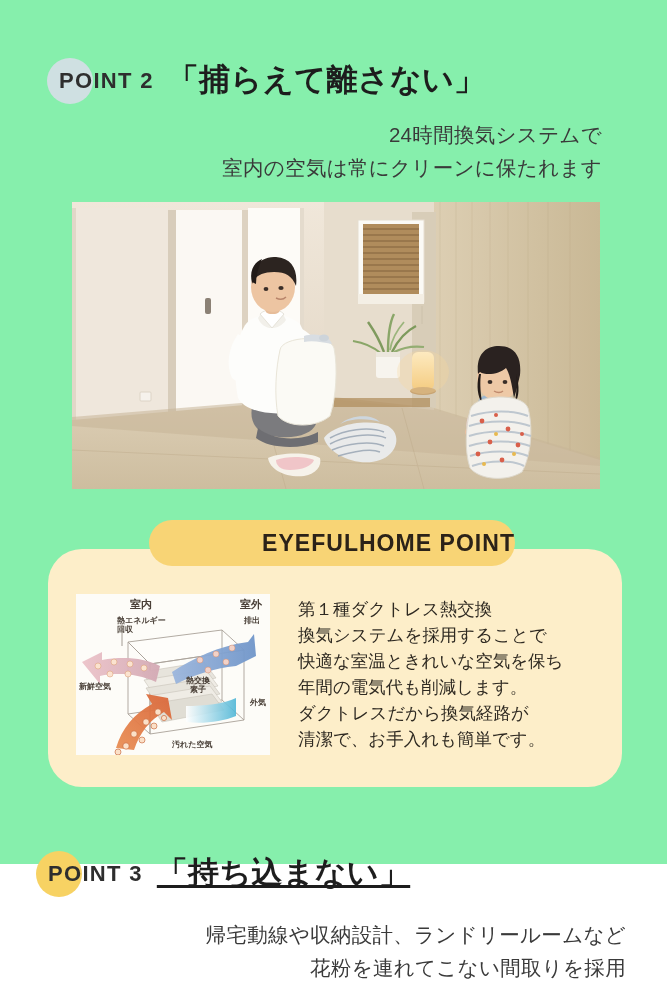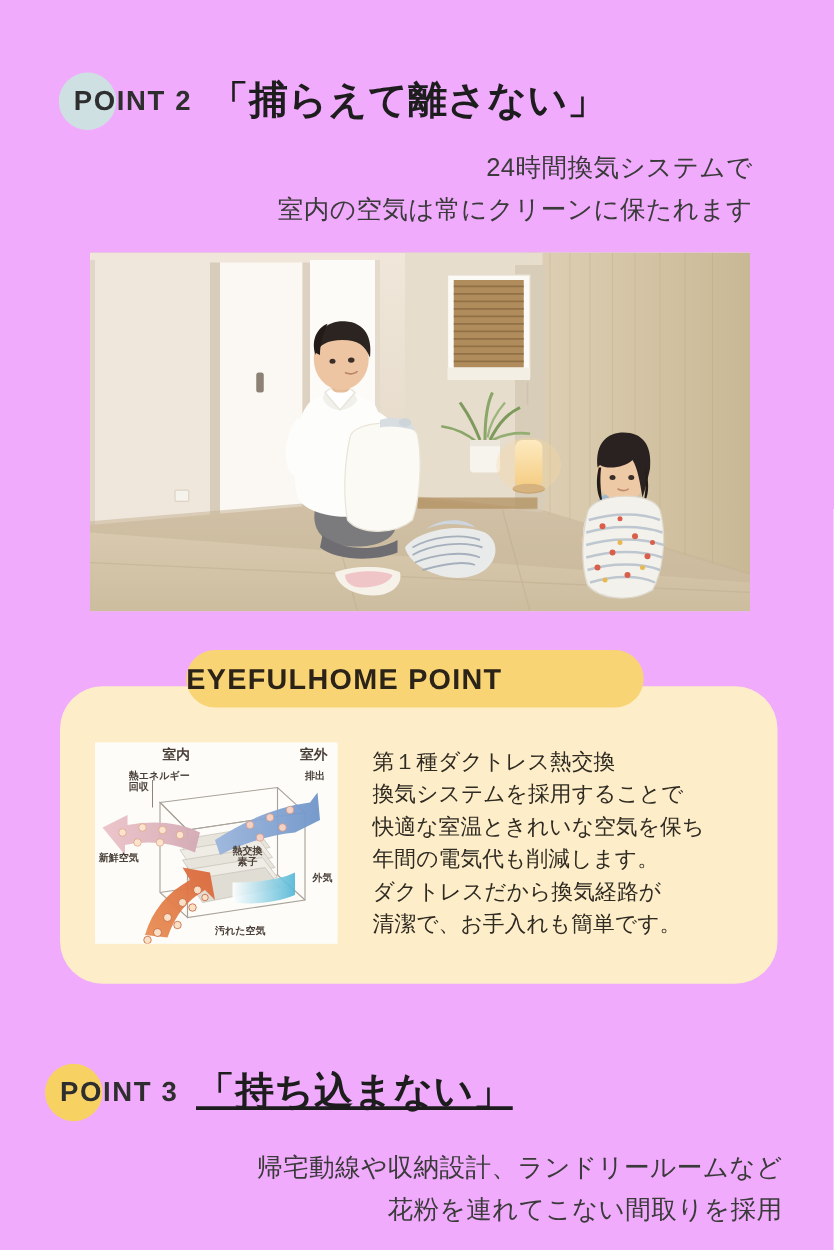--- a/index.html
+++ b/index.html
@@ -9,22 +9,22 @@
     width: 667px;
     height: 1000px;
     background: #ffffff;
     font-family: "Liberation Sans", "DejaVu Sans", sans-serif;
     overflow: hidden;
   }
 
   .page {
     position: relative;
     width: 667px;
-    height: 1000px;
-    background: #f0abfc;
+    height: 864px;
+    background: #86efac;
   }
 
   
   .point-head {
     position: absolute;
     display: flex;
     align-items: center;
     white-space: nowrap;
   }
   .point-badge {
@@ -69,21 +69,21 @@
 
   
   .panel {
     position: absolute;
     border-radius: 34px;
   }
   .panel-pill {
     position: absolute;
     display: flex;
     align-items: center;
-    justify-content: flex-start;
+    justify-content: flex-end;
     border-radius: 999px;
     z-index: 5;
   }
   .panel-pill span {
     font-weight: bold;
     font-size: 23px;
     letter-spacing: 0.045em;
     color: #2b2218;
   }
   .panel-text {
@@ -394,21 +394,21 @@
           <circle cx="78" cy="132" r="3"></circle>
         <circle cx="42" cy="158" r="3"></circle>
           <circle cx="88" cy="124" r="2.6"></circle>
       </g>
 
       <line x1="46" y1="30" x2="46" y2="52" stroke="#8c8478" stroke-width="0.8"></line>
     </svg>
 
     <div class="dg-label dg-room" style="left:7px; top:4px;margin-left:47px;">室内</div>
     <div class="dg-label dg-room" style="right:8px; top:4px;">室外</div>
-    <div class="dg-label dg-small" style="left:8px; top:22px;padding-left:19px;">熱エネルギー
+    <div class="dg-label dg-small" style="left:22px; top:22px;padding-left:19px;">熱エネルギー
 回収</div>
     <div class="dg-label dg-small" style="right:10px; top:22px;">排出</div>
     <div class="dg-label dg-small" style="left:3px; top:88px;">新鮮空気</div>
     <div class="dg-label dg-small" style="left:110px; top:82px; text-align:center;">熱交換
 素子</div>
     <div class="dg-label dg-small" style="right:4px; top:104px;">外気</div>
     <div class="dg-label dg-small" style="left:96px; top:146px;">汚れた空気</div>
   </div>
 
   <div class="panel-text" style="left:298px; top:597px; width:310px;">

